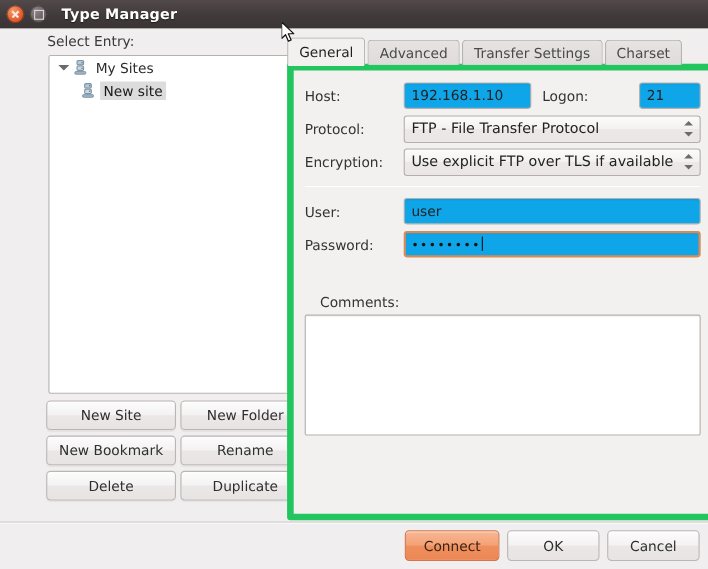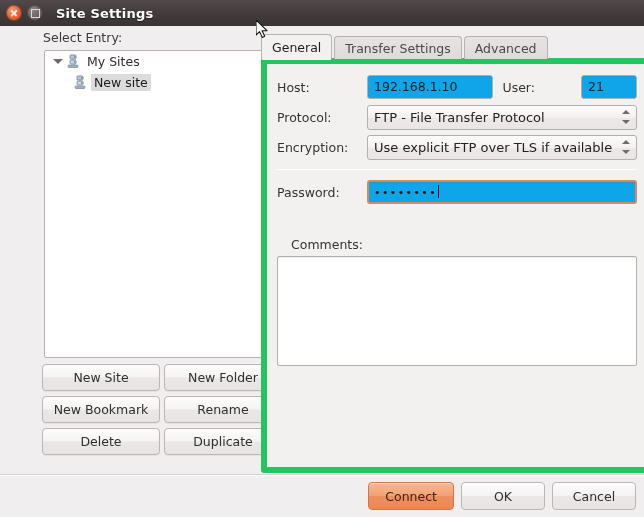--- a/index.html
+++ b/index.html
@@ -288,21 +288,21 @@
     position: absolute; left: 256px; top: 20px;
     width: 14px; height: 20px; pointer-events: none; z-index: 50;
   }
 </style>
 </head>
 <body>
 
 <div class="titlebar">
   <div class="winbtn close"></div>
   <div class="winbtn maximize"></div>
-  <div class="wintitle">Site Settings</div>
+  <div class="wintitle">Type Manager</div>
 </div>
 
 <div class="dialog">
 
   <div class="leftpane">
 
     <div class="select-entry-label">Select Entry:</div>
 
     <div class="treebox">
 
@@ -342,32 +342,33 @@
       <button class="btn">Rename</button>
       <button class="btn">Delete</button>
       <button class="btn">Duplicate</button>
     </div>
   </div>
 
   <div class="rightpane">
 
     <div class="tabstrip">
       <div class="tab active">General</div>
+      <div class="tab">Advanced</div>
       <div class="tab">Transfer Settings</div>
-      <div class="tab">Advanced</div>
+      <div class="tab">Charset</div>
     </div>
 
     <div class="tabpanel">
 
       <div style="height:8px"></div>
 
       <div class="formrow">
         <span class="flabel">Host:</span>
         <span class="field">192.168.1.10</span>
-        <span class="port-label">User:</span>
+        <span class="port-label">Logon:</span>
         <span class="field port-field">21</span>
       </div>
 
       <div class="formrow">
         <span class="flabel">Protocol:</span>
         <span class="combo">
           <span>FTP - File Transfer Protocol</span>
           <span class="spinner"></span>
         </span>
       </div>
@@ -376,20 +377,24 @@
         <span class="flabel">Encryption:</span>
         <span class="combo">
           <span>Use explicit FTP over TLS if available</span>
           <span class="spinner"></span>
         </span>
       </div>
 
       <div class="separator"></div>
 
 
+      <div class="formrow">
+        <span class="flabel">User:</span>
+        <span class="field">user</span>
+      </div>
 
       <div class="formrow">
         <span class="flabel">Password:</span>
         <span class="field focused"><span class="pwdots">••••••••</span><span class="caret"></span></span>
       </div>
 
       <div style="height:30px"></div>
 
       <div class="comments-label">Comments:</div>
       <div class="comments-box"></div>

